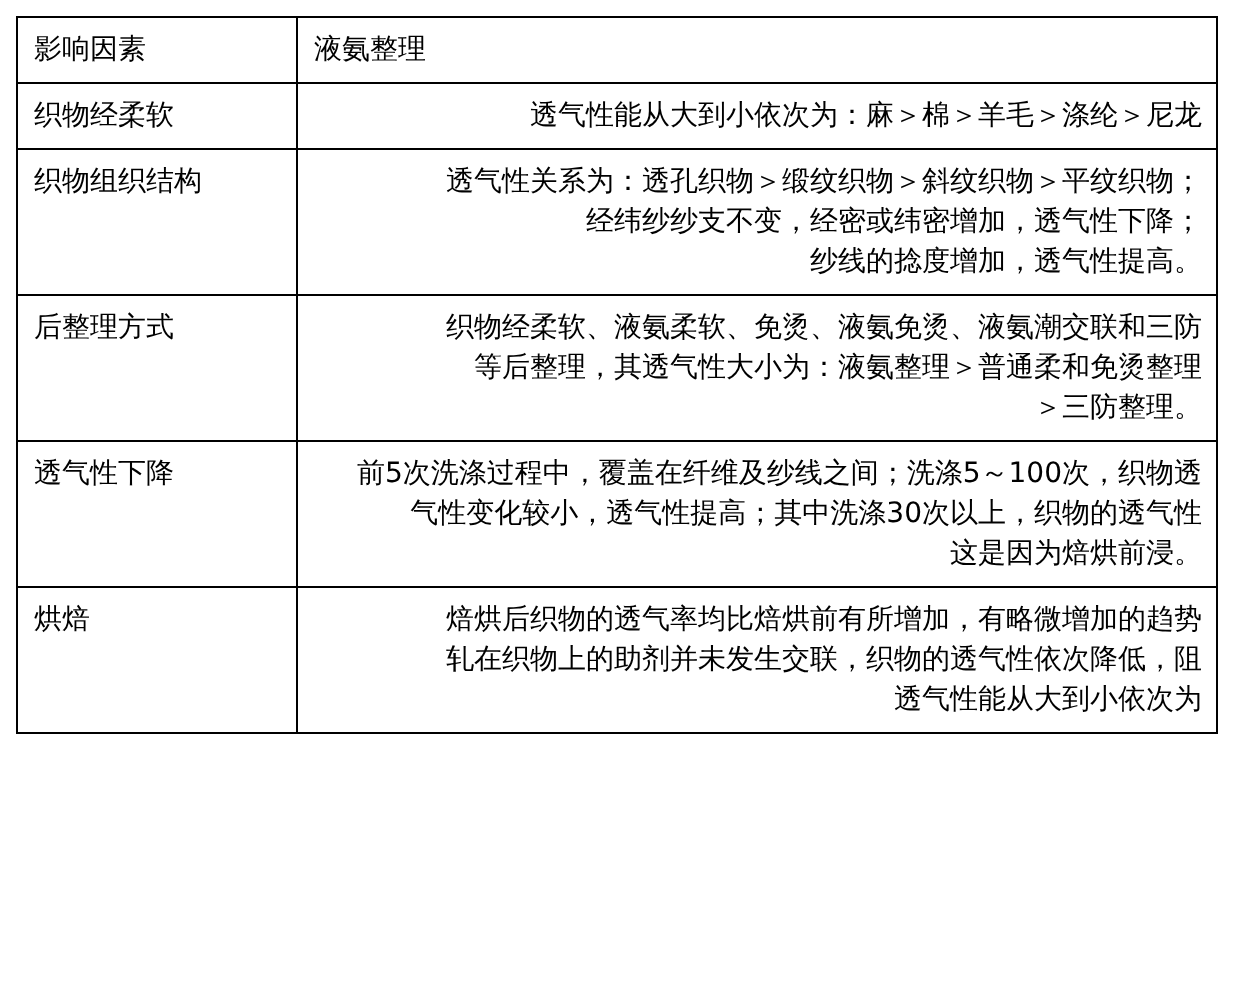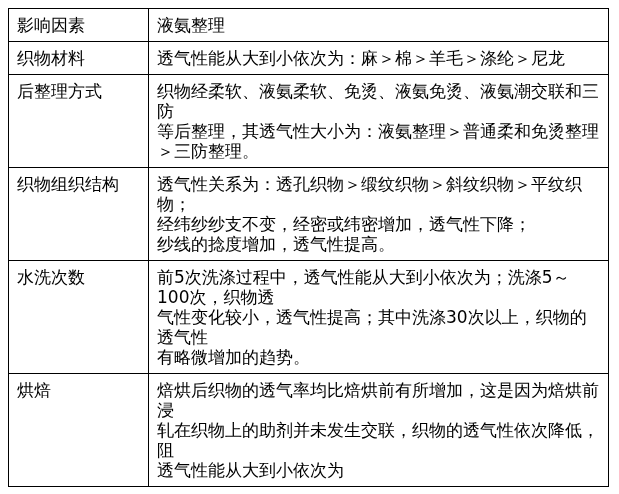--- a/index.html
+++ b/index.html
@@ -18,87 +18,88 @@
     position: relative;
     width: 619px;
     height: 494px;
     box-sizing: border-box;
   }
   table.factor-table {
     border-collapse: collapse;
     table-layout: fixed;
     width: 600px;
     margin: 8px 0 0 8px;
-    font-size: 17px;
+    font-size: 14px;
     line-height: 20px;
   }
   table.factor-table col.col-factor { width: 140px; }
   table.factor-table col.col-result { width: 460px; }
   table.factor-table td {
     border: 1px solid #000000;
     vertical-align: top;
     padding: 6px 7px 6px 8px;
   }
   td.cell-factor {
     white-space: nowrap;
   }
   td.cell-result p {
     margin: 0;
+    text-align: right;
   }
   .hdr {
     
   }
 </style>
 </head>
 <body>
 
 <div id="sheet">
   <table class="factor-table">
     <colgroup>
       <col class="col-factor">
       <col class="col-result">
     </colgroup>
     <tbody>
       <tr class="hdr">
         <td class="cell-factor">影响因素</td>
         <td class="cell-result">液氨整理</td>
       </tr>
       <tr>
-        <td class="cell-factor">织物材料</td>
+        <td class="cell-factor">织物经柔软</td>
         <td class="cell-result">
           <p>透气性能从大到小依次为：麻＞棉＞羊毛＞涤纶＞尼龙</p>
+        </td>
+      </tr>
+      <tr>
+        <td class="cell-factor">织物组织结构</td>
+        <td class="cell-result">
+          <p>透气性关系为：透孔织物＞缎纹织物＞斜纹织物＞平纹织物；</p>
+          <p>经纬纱纱支不变，经密或纬密增加，透气性下降；</p>
+          <p>纱线的捻度增加，透气性提高。</p>
         </td>
       </tr>
       <tr>
         <td class="cell-factor">后整理方式</td>
         <td class="cell-result">
           <p>织物经柔软、液氨柔软、免烫、液氨免烫、液氨潮交联和三防</p>
           <p>等后整理，其透气性大小为：液氨整理＞普通柔和免烫整理</p>
           <p>＞三防整理。</p>
         </td>
       </tr>
       <tr>
-        <td class="cell-factor">织物组织结构</td>
+        <td class="cell-factor">透气性下降</td>
         <td class="cell-result">
-          <p>透气性关系为：透孔织物＞缎纹织物＞斜纹织物＞平纹织物；</p>
-          <p>经纬纱纱支不变，经密或纬密增加，透气性下降；</p>
-          <p>纱线的捻度增加，透气性提高。</p>
-        </td>
-      </tr>
-      <tr>
-        <td class="cell-factor">水洗次数</td>
-        <td class="cell-result">
-          <p>前5次洗涤过程中，透气性能从大到小依次为；洗涤5～100次，织物透</p>
+          <p>前5次洗涤过程中，覆盖在纤维及纱线之间；洗涤5～100次，织物透</p>
           <p>气性变化较小，透气性提高；其中洗涤30次以上，织物的透气性</p>
-          <p>有略微增加的趋势。</p>
+          <p>这是因为焙烘前浸。</p>
         </td>
       </tr>
       <tr>
         <td class="cell-factor">烘焙</td>
         <td class="cell-result">
-          <p>焙烘后织物的透气率均比焙烘前有所增加，这是因为焙烘前浸</p>
+          <p>焙烘后织物的透气率均比焙烘前有所增加，有略微增加的趋势</p>
           <p>轧在织物上的助剂并未发生交联，织物的透气性依次降低，阻</p>
           <p>透气性能从大到小依次为</p>
         </td>
       </tr>
     </tbody>
   </table>
 </div>
 
 </body></html>

